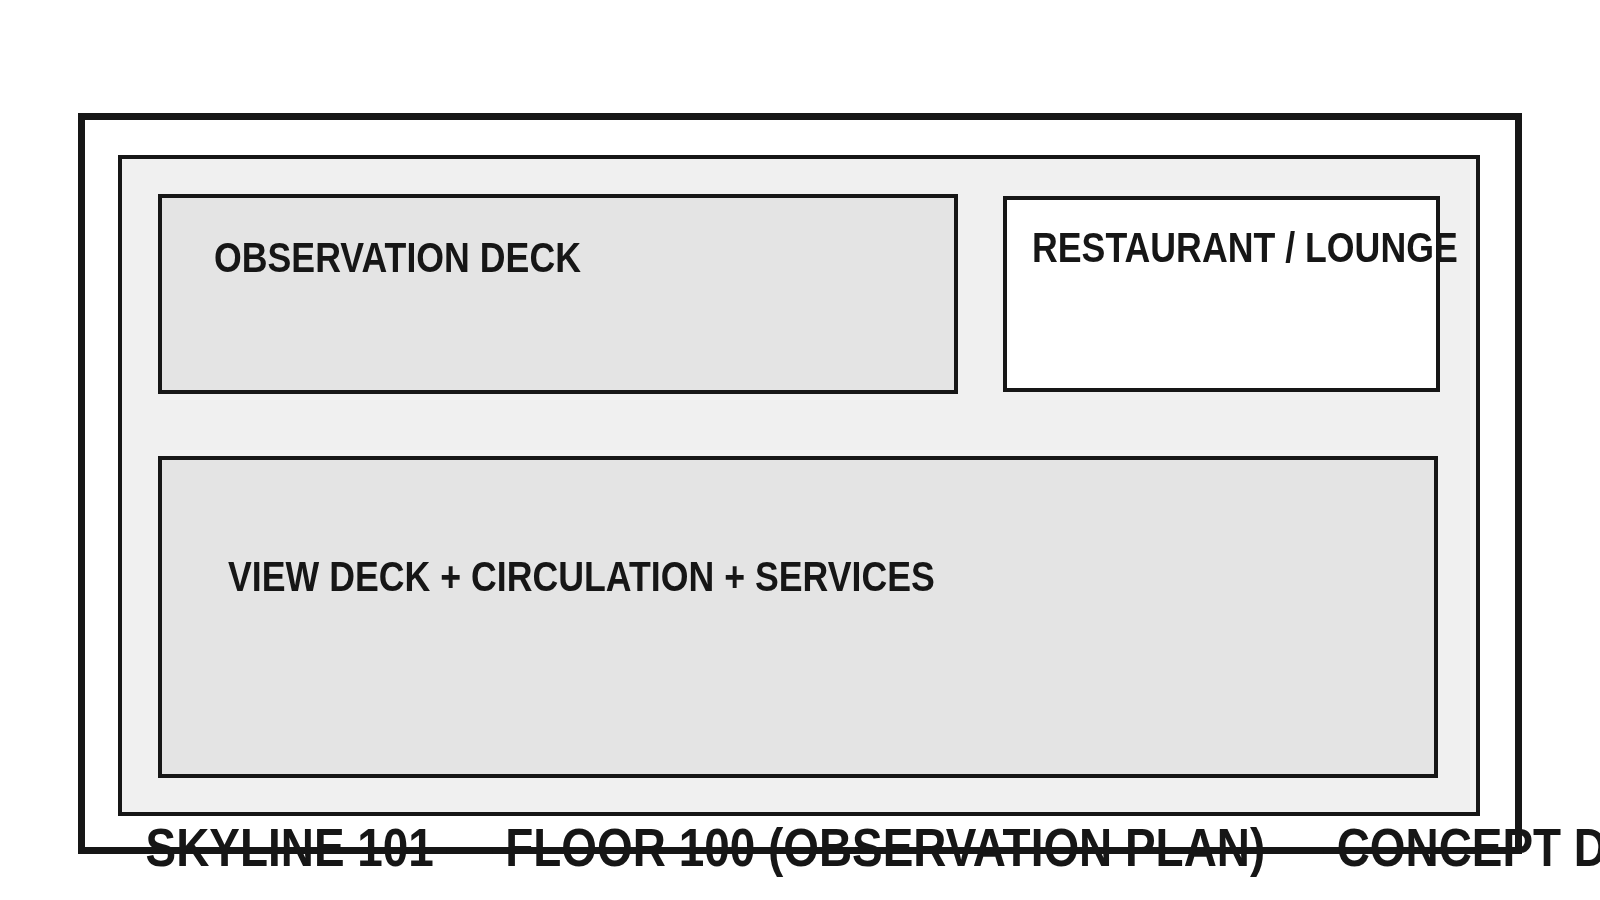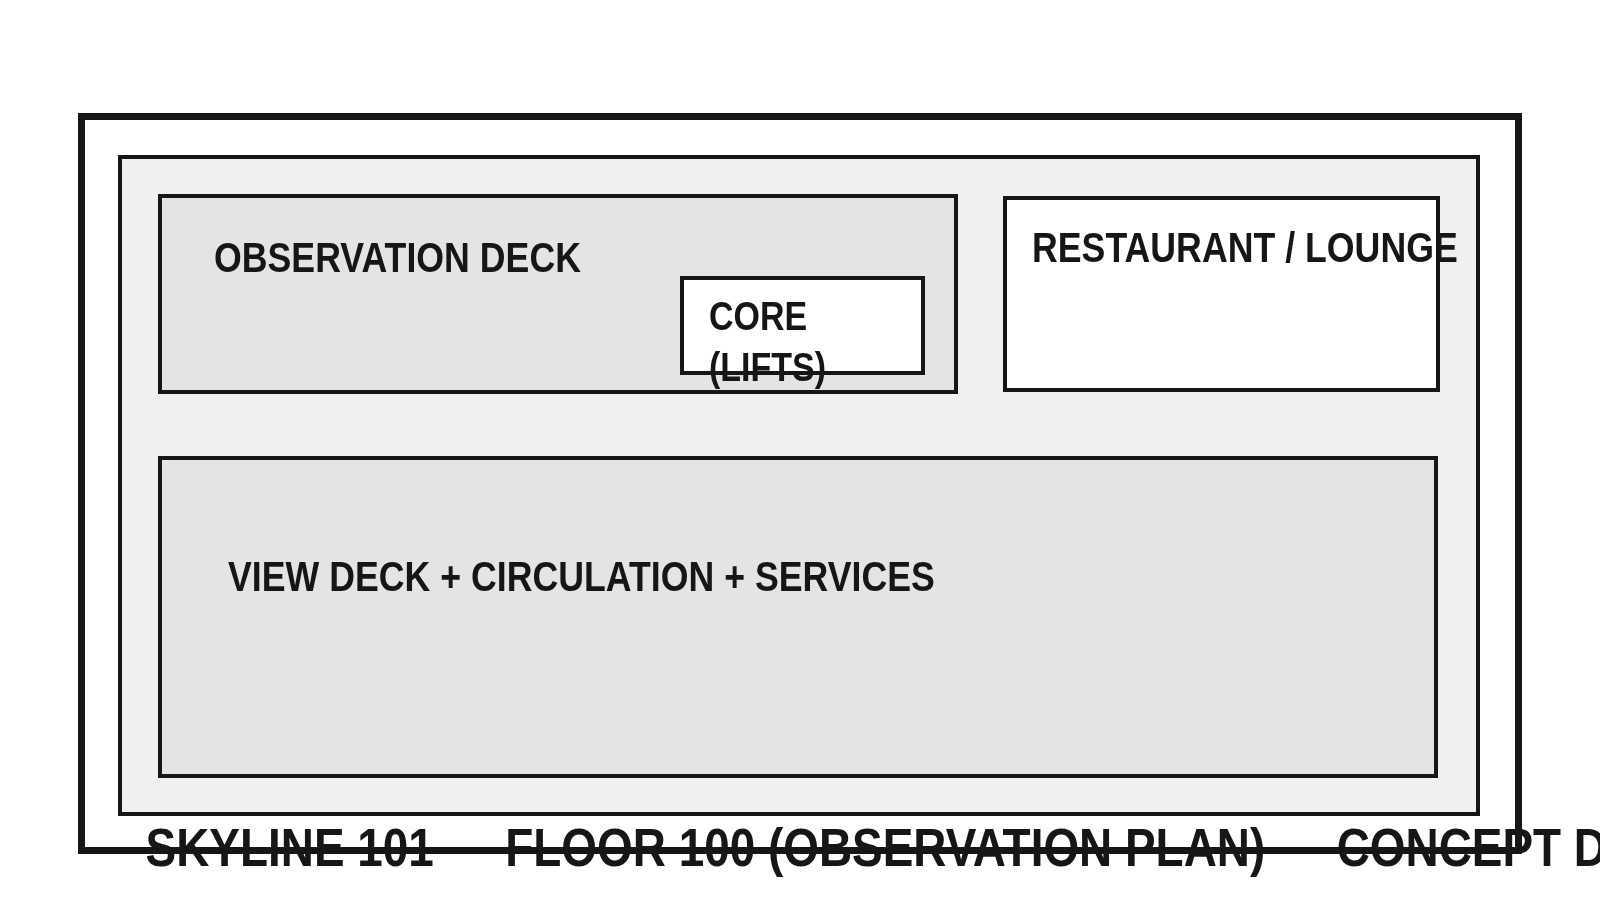--- a/index.html
+++ b/index.html
@@ -100,26 +100,20 @@
 <div class="canvas" style="--bg: #ffffff; --line: #161616; --plate-fill: #f0f0f0; --deck-fill: #e4e4e4; --room-fill: #ffffff;">
 
   <div class="outer-frame">
 
     <div class="floor-plate">
 
       <div class="zone gray zone-observation">
         <span class="zone-label">OBSERVATION DECK</span>
       </div>
 
-      <div class="zone white zone-core">
-        <span class="zone-label">
-            <span class="core-line">CORE</span>
-            <span class="core-line">(LIFTS)</span>
-          </span>
-      </div>
 
       <div class="zone white zone-restaurant">
         <span class="zone-label">RESTAURANT / LOUNGE</span>
       </div>
 
       <div class="zone gray zone-view">
         <span class="zone-label">VIEW DECK + CIRCULATION + SERVICES</span>
       </div>
 
     </div>

